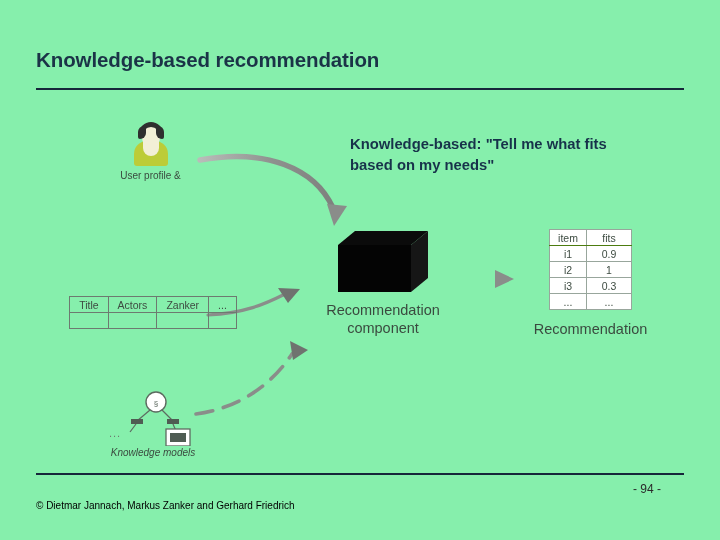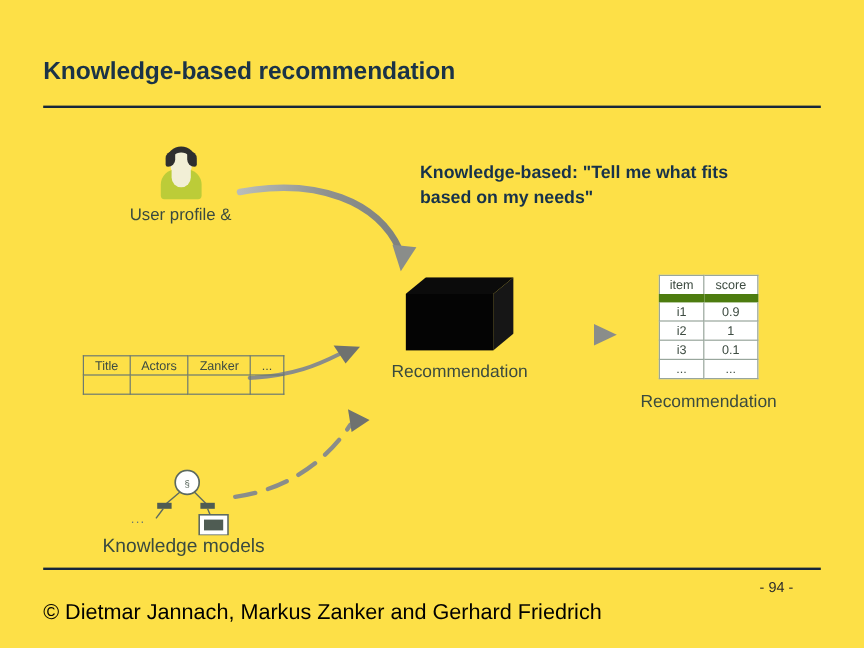--- a/index.html
+++ b/index.html
@@ -13,21 +13,21 @@
     position: relative;
     overflow: hidden;
     font-family: "Liberation Sans", sans-serif;
     -webkit-font-smoothing: antialiased;
   }
 
   
   .slide {
     position: absolute;
     inset: 0;
-    background: #fde047;
+    background: #86efac;
   }
 
   .slide-title {
     position: absolute;
     left: 36px;
     top: 48px;
     font-size: 20.5px;
     font-weight: bold;
     color: #1b3347;
     letter-spacing: -0.1px;
@@ -49,21 +49,21 @@
     top: 473px;
     width: 648px;
     height: 2px;
     background: #16263a;
   }
 
   .footer-credit {
     position: absolute;
     left: 36px;
     top: 500px;
-    font-size: 18px;
+    font-size: 10px;
     color: #000000;
     white-space: nowrap;
   }
 
   .page-number {
     position: absolute;
     left: 612px;
     top: 482px;
     width: 70px;
     text-align: center;
@@ -160,21 +160,21 @@
   .avatar .collar {
     position: absolute;
     left: 15px;
     top: 18px;
     width: 16px;
     height: 16px;
     background: #f2efd6;
     border-radius: 0 0 9px 9px;
   }
   .node-user .caption {
-    font-size: 14px;
+    font-size: 10px;
     color: #3a4a3f;
     line-height: 1.35;
   }
 
   
   .node-product {
     position: absolute;
     left: 48px;
     top: 200px;
     width: 210px;
@@ -215,22 +215,23 @@
   }
   .kmodel-art .dots {
     position: absolute;
     left: 1px;
     top: 36px;
     font-size: 11px;
     color: #6d7a70;
     letter-spacing: 1px;
   }
   .node-knowledge .caption {
-    font-size: 16px;
+    font-size: 10px;
     color: #3a4a3f;
+    font-style: italic;
   }
 
   
   .node-component {
     position: absolute;
     left: 288px;
     top: 135px;
     width: 190px;
     text-align: center;
   }
@@ -264,21 +265,21 @@
   table.reclist td {
     border: 1px solid #98a69c;
     padding: 1px 0;
     height: 13px;
     text-align: center;
     white-space: nowrap;
   }
   table.reclist td.c-item { width: 36px; }
   table.reclist td.c-score { width: 44px; }
   table.reclist tr.hdr td {
-    border-bottom: 7px solid #4d7c0f;
+    border-bottom: 1px solid #4d7c0f;
     color: #3e4c42;
   }
   .node-list .caption {
     font-size: 14.5px;
     color: #3a4a3f;
     line-height: 1.25;
   }
 </style>
 </head>
 <body>
@@ -372,41 +373,42 @@
     <div class="node-component">
       <div class="blackbox">
         <svg width="90" height="62">
           <polygon points="0,14 17,0 90,0 73,14" fill="#0b0b0b"></polygon>
           <polygon points="73,14 90,0 90,47 73,61" fill="#161616"></polygon>
           <rect x="0" y="14" width="73" height="47" fill="#040404"></rect>
         </svg>
       </div>
       <div class="caption">
         <div>Recommendation</div>
+        <div>component</div>
       </div>
     </div>
 
     <div class="node-list">
       <table class="reclist">
         <tbody>
             <tr class="hdr">
           <td class="c-item">item</td>
-          <td class="c-score">score</td>
+          <td class="c-score">fits</td>
         </tr>
         <tr>
           <td class="c-item">i1</td>
           <td class="c-score">0.9</td>
         </tr>
         <tr>
           <td class="c-item">i2</td>
           <td class="c-score">1</td>
         </tr>
         <tr>
           <td class="c-item">i3</td>
-          <td class="c-score">0.1</td>
+          <td class="c-score">0.3</td>
         </tr>
         <tr>
           <td class="c-item">...</td>
           <td class="c-score">...</td>
         </tr>
       </tbody>
         </table>
       <div class="caption">
         <div>Recommendation</div>
       </div>

